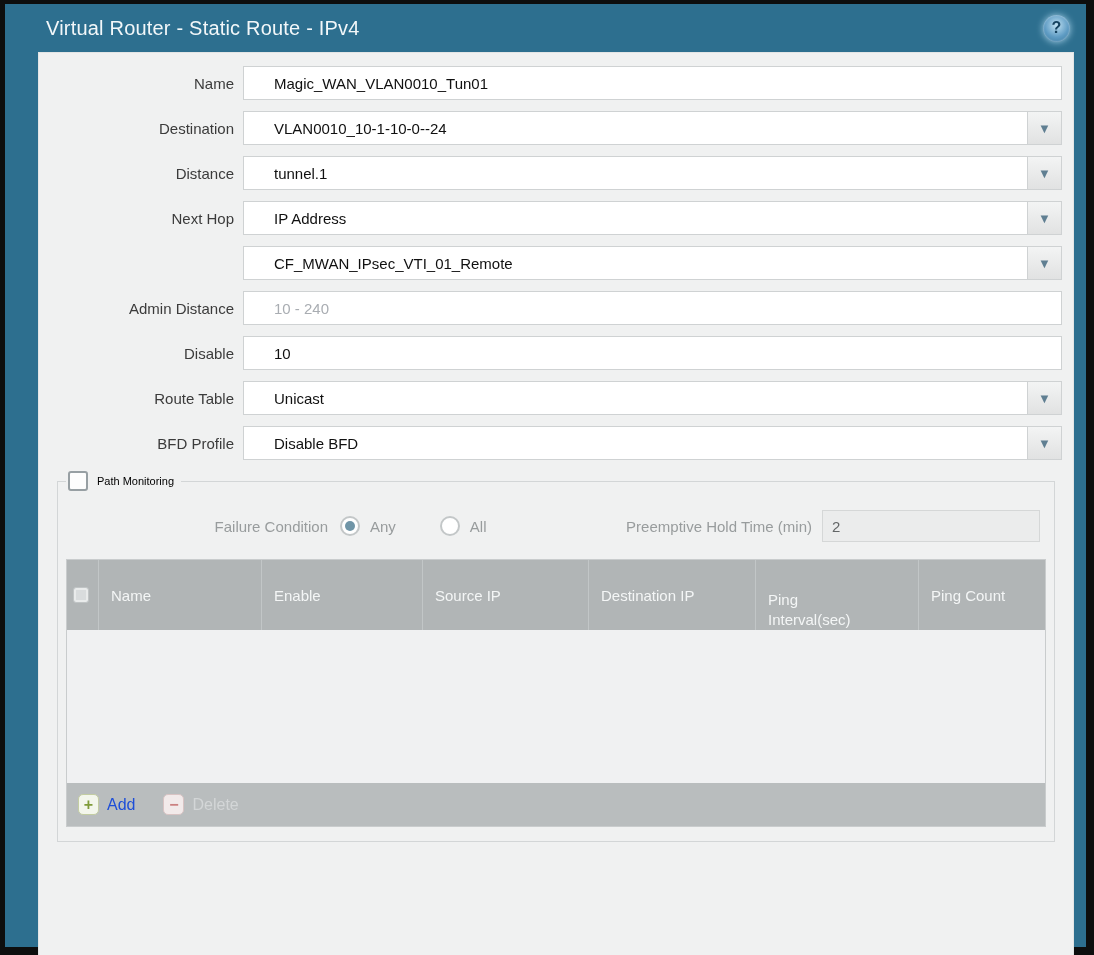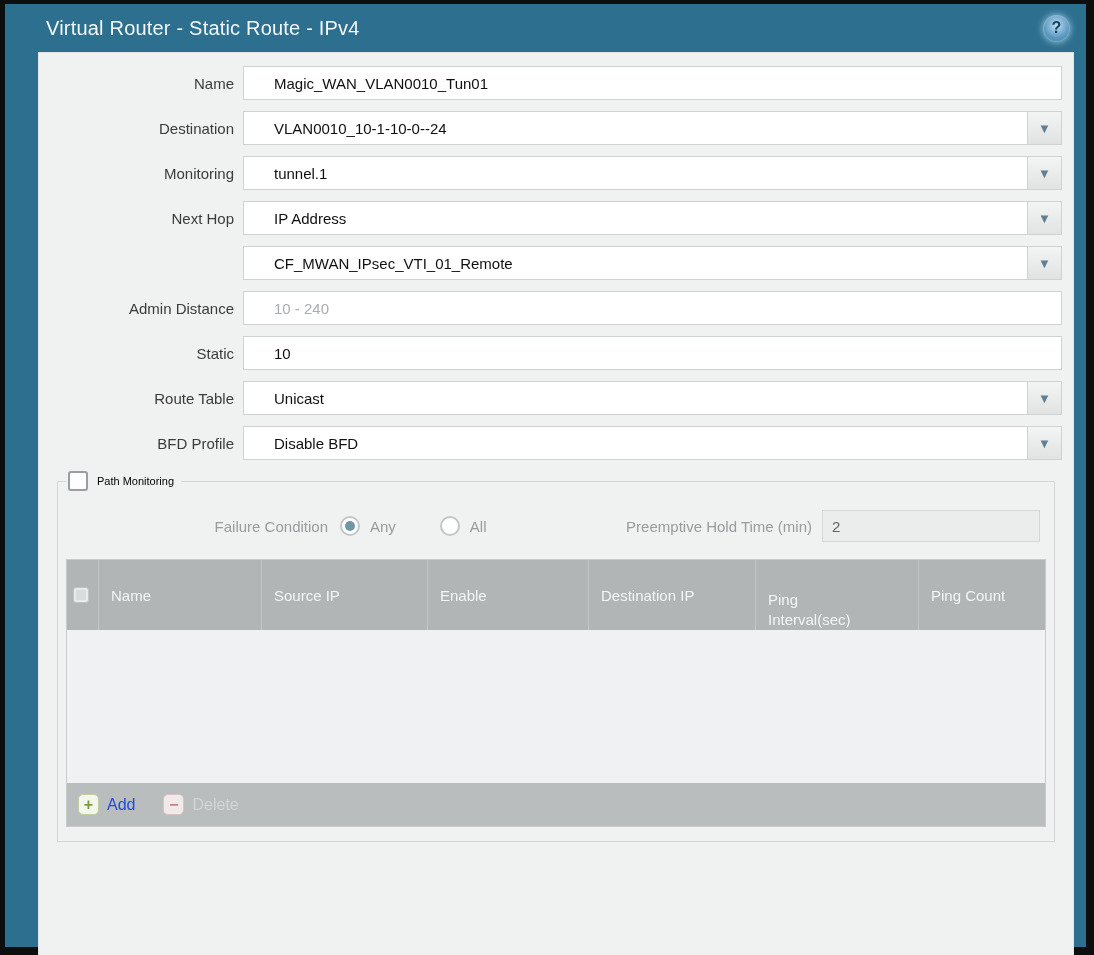--- a/index.html
+++ b/index.html
@@ -266,21 +266,21 @@
 
     <div class="row">
       <span class="lbl">Destination</span>
       <div class="combo">
         <input value="VLAN0010_10-1-10-0--24" style="">
         <span class="dd">▼</span>
       </div>
     </div>
 
     <div class="row">
-      <span class="lbl">Monitoring</span>
+      <span class="lbl">Distance</span>
       <div class="combo">
         <input value="tunnel.1" style="">
         <span class="dd">▼</span>
       </div>
     </div>
 
     <div class="row">
       <span class="lbl">Next Hop</span>
       <div class="combo">
         <input value="IP Address" style="">
@@ -297,21 +297,21 @@
     </div>
 
     <div class="row">
       <span class="lbl">Admin Distance</span>
       <div class="combo">
         <input placeholder="10 - 240" style="">
       </div>
     </div>
 
     <div class="row">
-      <span class="lbl">Static</span>
+      <span class="lbl">Disable</span>
       <div class="combo">
         <input value="10" style="">
       </div>
     </div>
 
     <div class="row">
       <span class="lbl">Route Table</span>
       <div class="combo">
         <input value="Unicast" style="">
         <span class="dd">▼</span>
@@ -341,22 +341,22 @@
         <span class="dis hold-label">Preemptive Hold Time (min)</span>
         <input class="hold-input" value="2" style="">
       </div>
 
       <div class="pm-table">
         <div class="thead">
           <div class="th col-cb">
             <span class="cb-small"></span>
           </div>
           <div class="th col-1">Name</div>
+          <div class="th col-2">Enable</div>
           <div class="th col-3">Source IP</div>
-          <div class="th col-2">Enable</div>
           <div class="th col-4">Destination IP</div>
           <div class="th col-5">
             <span class="wrapcell">Ping Interval(sec)</span>
           </div>
           <div class="th col-6">Ping Count</div>
         </div>
         <div class="tbody"></div>
         <div class="tfoot">
           <span class="tbtn">
             <span class="icon-box plus-box">+</span>

